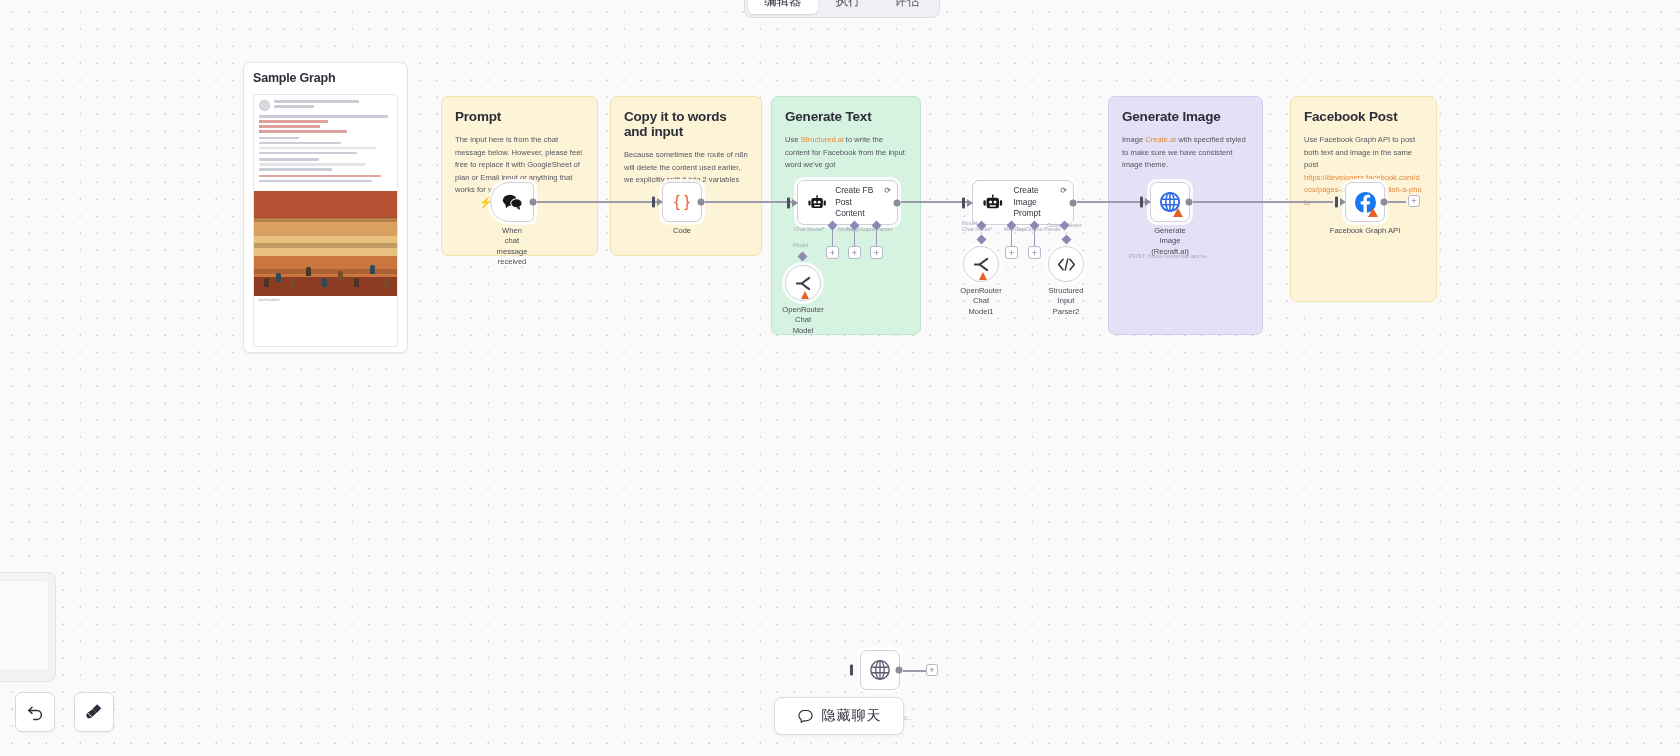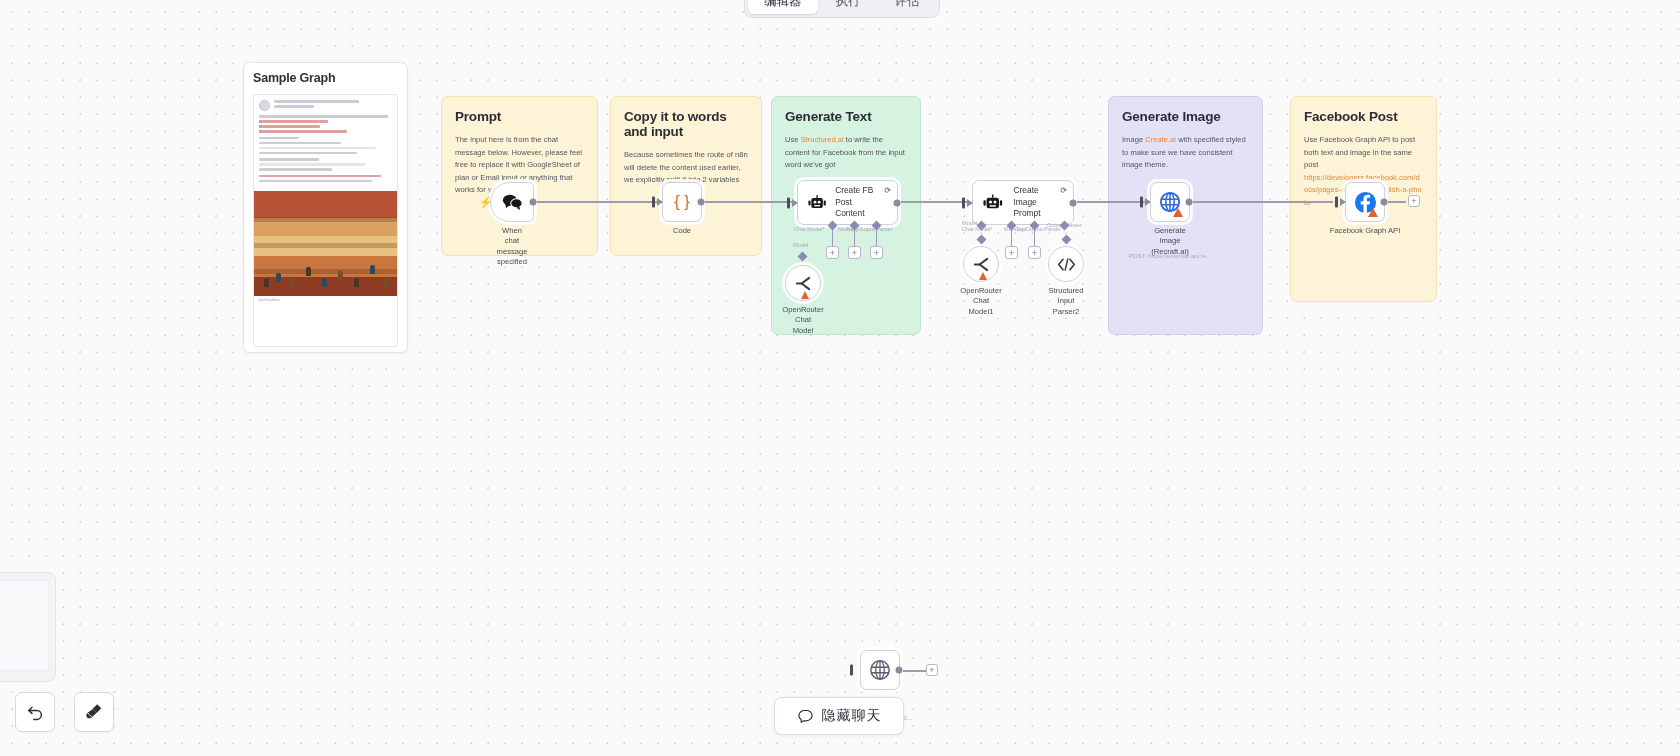--- a/index.html
+++ b/index.html
@@ -409,21 +409,21 @@
   <div class="node trigger" style="left:490px; top:182px; width:44px; height:40px;">
     <span class="bolt">⚡</span>
     <svg width="21" height="18" viewBox="0 0 24 20">
       <ellipse cx="9" cy="8" rx="8" ry="6.4" fill="#17171c"></ellipse>
       <path d="M4 12 L4.5 17 L9 13.5 Z" fill="#17171c"></path>
       <ellipse cx="16.5" cy="11.5" rx="6.5" ry="5.2" fill="#17171c" stroke="#fff" stroke-width="1.2"></ellipse>
       <path d="M20 15 L20.5 19 L16.5 16.5 Z" fill="#17171c"></path>
     </svg>
     <div class="dot-out"></div>
     <div class="node-label" style="white-space:pre-line">When chat message
-specified</div>
+received</div>
   </div>
 
   <div class="node" style="left:662px; top:182px; width:40px; height:40px;">
     <div class="bar-in"></div>
     <div class="arrow-in" style="left:-6px"></div>
     <svg width="22" height="20" viewBox="0 0 24 22">
       <text x="12" y="17" font-family="Liberation Sans, sans-serif" font-size="18" fill="#e2622a" text-anchor="middle">{ }</text>
     </svg>
     <div class="dot-out"></div>
     <div class="node-label">Code</div>

